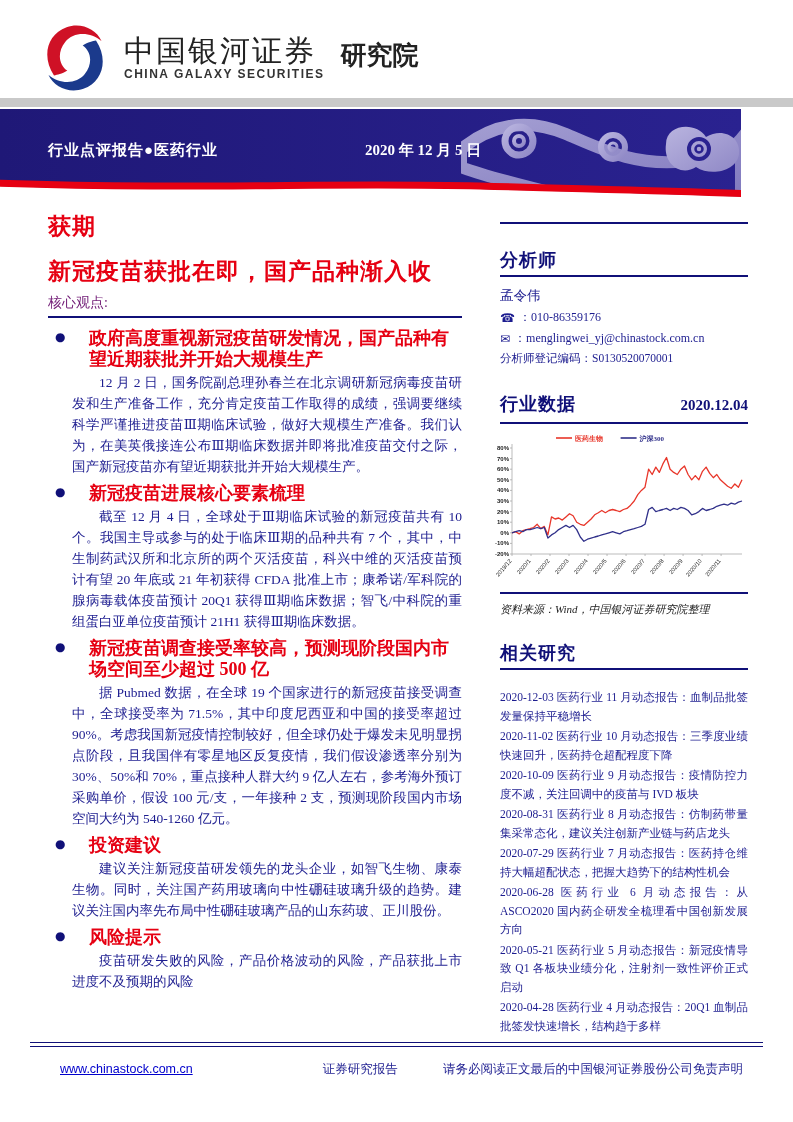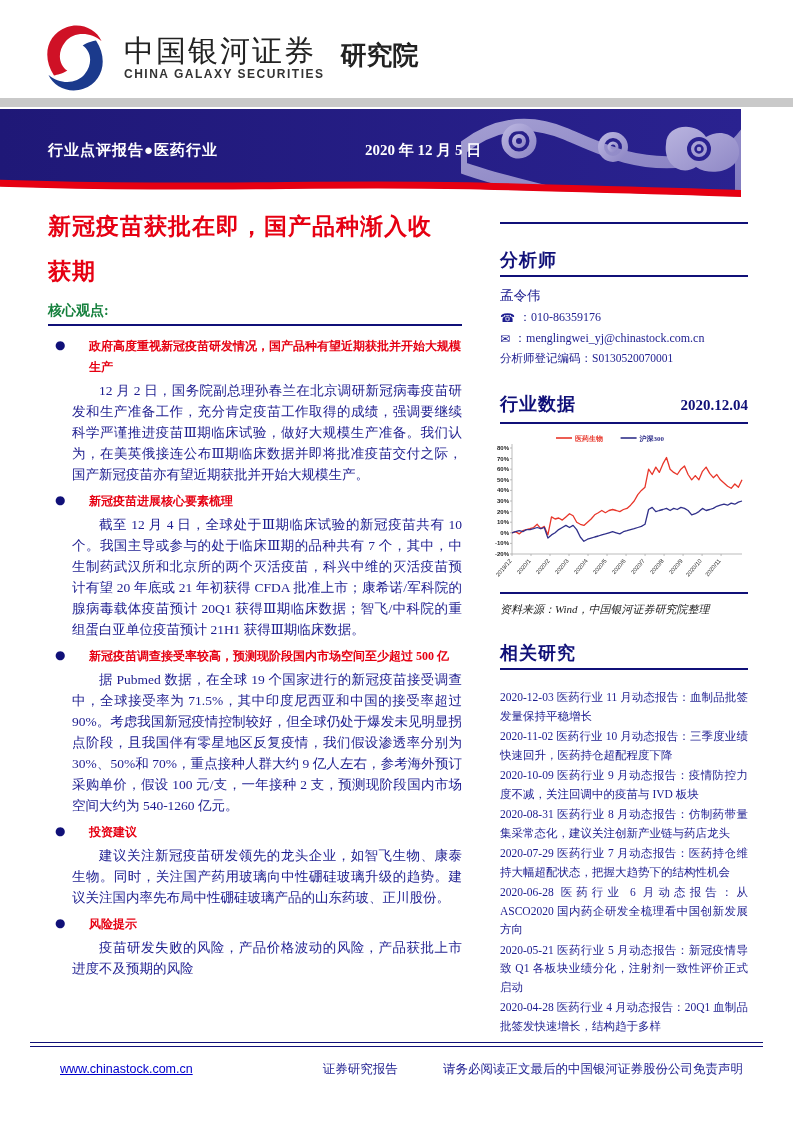--- a/index.html
+++ b/index.html
@@ -17,25 +17,25 @@
   .grey-bar{position:absolute;left:0;top:98px;width:793px;height:9px;background:#c9c9c9;}
   
   .band{position:absolute;left:0;top:109px;width:741px;height:92px;background:linear-gradient(to right,#1f1877,#2a2290);overflow:hidden;}
   .band-clouds{position:absolute;right:0;top:0;height:92px;}
   .band-text{position:absolute;left:48px;top:32px;color:#fff;font-size:15px;font-weight:bold;letter-spacing:1px;z-index:3;}
   .band-date{position:absolute;left:365px;top:32px;color:#fff;font-size:15px;font-weight:bold;z-index:3;}
   .band-wave{position:absolute;left:0;bottom:0;width:793px;height:32px;z-index:2;}
   
   .left-col{position:absolute;left:48px;top:204px;width:414px;}
   .doc-title{color:#e60012;font-size:23px;font-weight:bold;line-height:45px;letter-spacing:1px;}
-  .core-label{color:#15803d;font-size:14px;font-weight:bold;margin-top:8px;}
+  .core-label{color:#701a75;font-size:14px;font-weight:normal;margin-top:0;}
   .core-rule{height:2px;background:#101078;margin:4px 0 10px 0;}
   .bullet{position:relative;padding-left:24px;margin-bottom:6px;}
   .bullet .dot{position:absolute;left:7px;top:2px;color:#101078;font-size:12px;font-family:"DejaVu Sans",sans-serif;}
-  .bullet h3{margin:0 0 2px 17px;color:#e60012;font-size:12px;line-height:21px;font-weight:bold;}
+  .bullet h3{margin:0 0 2px 17px;color:#e60012;font-size:18px;line-height:21px;font-weight:bold;}
   .bullet p{margin:0;color:#1c1c8f;font-size:13.5px;line-height:21px;text-align:justify;text-indent:2em;}
   
   .right-col{position:absolute;left:500px;top:206px;width:248px;}
   .industry-title{color:#101078;font-size:17px;font-weight:bold;letter-spacing:1px;}
   .rating-row{margin-top:16px;display:flex;align-items:baseline;}
   .rating{color:#e60012;font-size:21px;font-weight:bold;font-style:italic;letter-spacing:2px;}
   .rating-note{color:#101078;font-size:13px;font-weight:bold;margin-left:14px;}
   .rule{height:2px;background:#101078;border:none;margin:0;}
   .sec-head{color:#101078;font-size:18px;font-weight:bold;margin:0 0 3px 0;letter-spacing:1px;}
   .analyst-block{margin-top:24px;}
@@ -94,22 +94,22 @@
   <div class="band-text">行业点评报告●医药行业</div>
   <div class="band-date">2020 年 12 月 5 日</div>
   <svg class="band-wave" viewBox="0 0 793 32" preserveAspectRatio="none">
     <path d="M0,17 C200,24 330,16 480,20 C620,24 720,26 793,30 L793,32 L0,32 Z" fill="#ffffff"></path>
     <path d="M-5,14 C200,21 330,13 480,17 C620,21 720,23 798,27" fill="none" stroke="#e60012" stroke-width="7"></path>
   </svg>
 </div>
 
 <div class="left-col">
   <div class="doc-title">
+    <div>获期</div>
     <div>新冠疫苗获批在即，国产品种渐入收</div>
-    <div>获期</div>
   </div>
   <div class="core-label">核心观点:</div>
   <div class="core-rule"></div>
   <div id="bullets">
   <div class="bullet">
     <span class="dot">●</span>
     <h3 class="b-heading">政府高度重视新冠疫苗研发情况，国产品种有望近期获批并开始大规模生产</h3>
     <p class="b-body">12 月 2 日，国务院副总理孙春兰在北京调研新冠病毒疫苗研发和生产准备工作，充分肯定疫苗工作取得的成绩，强调要继续科学严谨推进疫苗Ⅲ期临床试验，做好大规模生产准备。我们认为，在美英俄接连公布Ⅲ期临床数据并即将批准疫苗交付之际，国产新冠疫苗亦有望近期获批并开始大规模生产。</p>
   </div>
 

